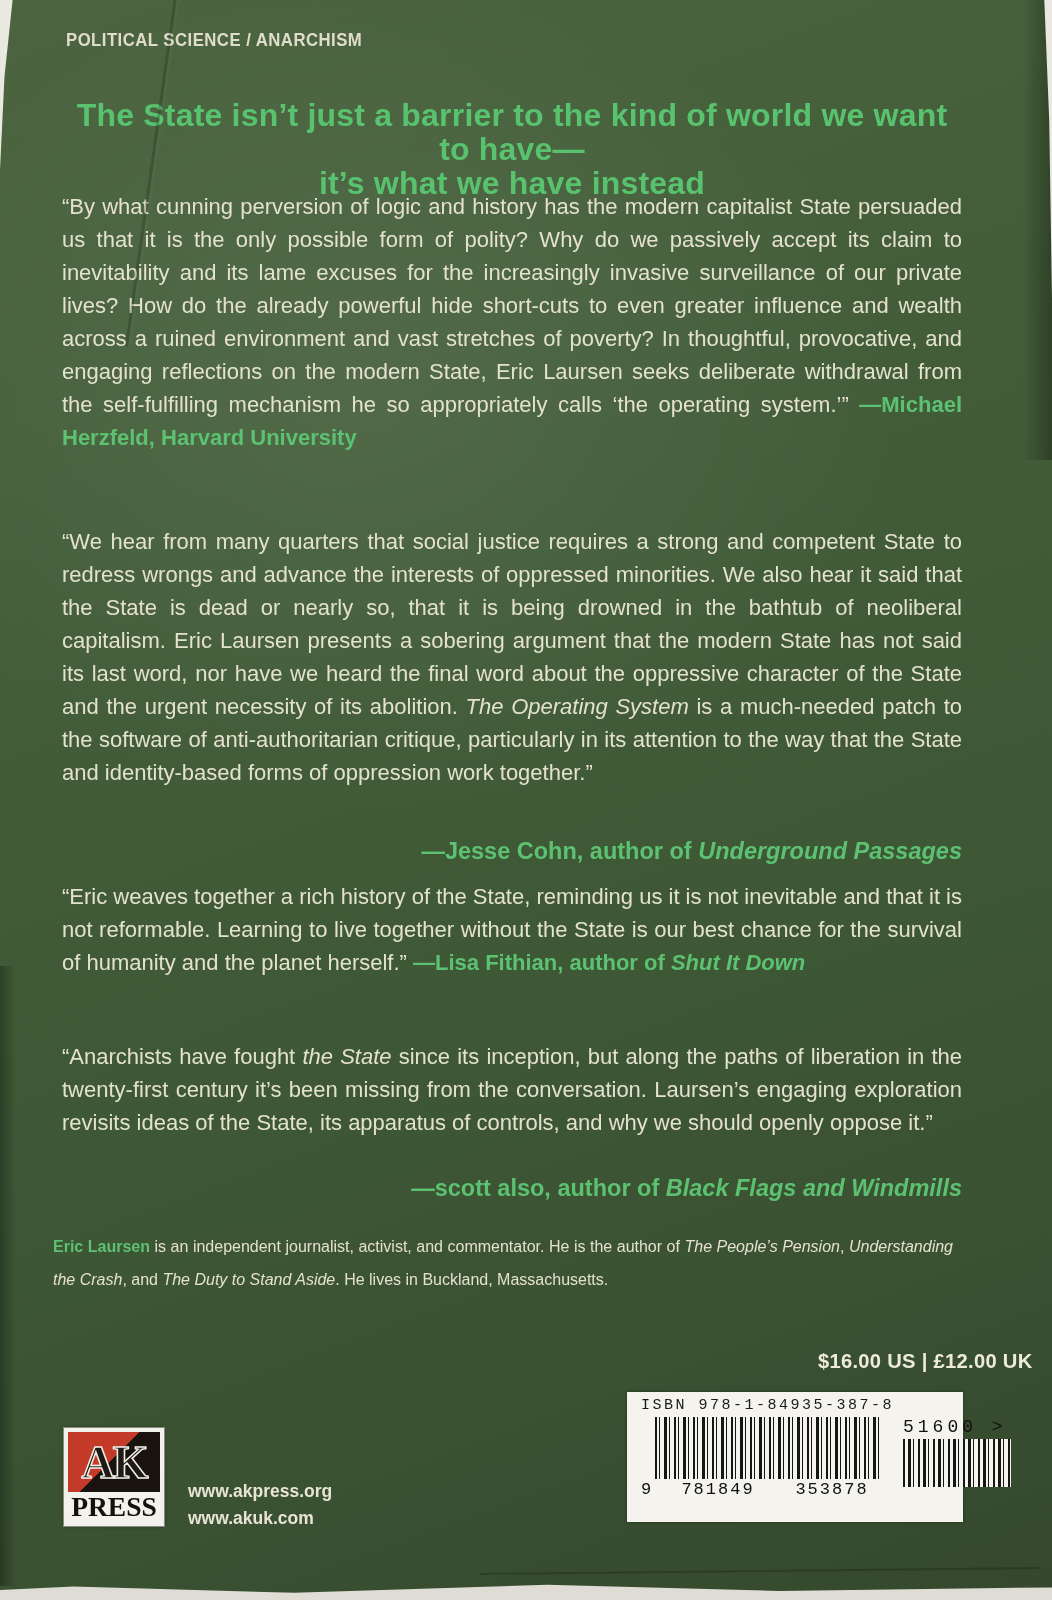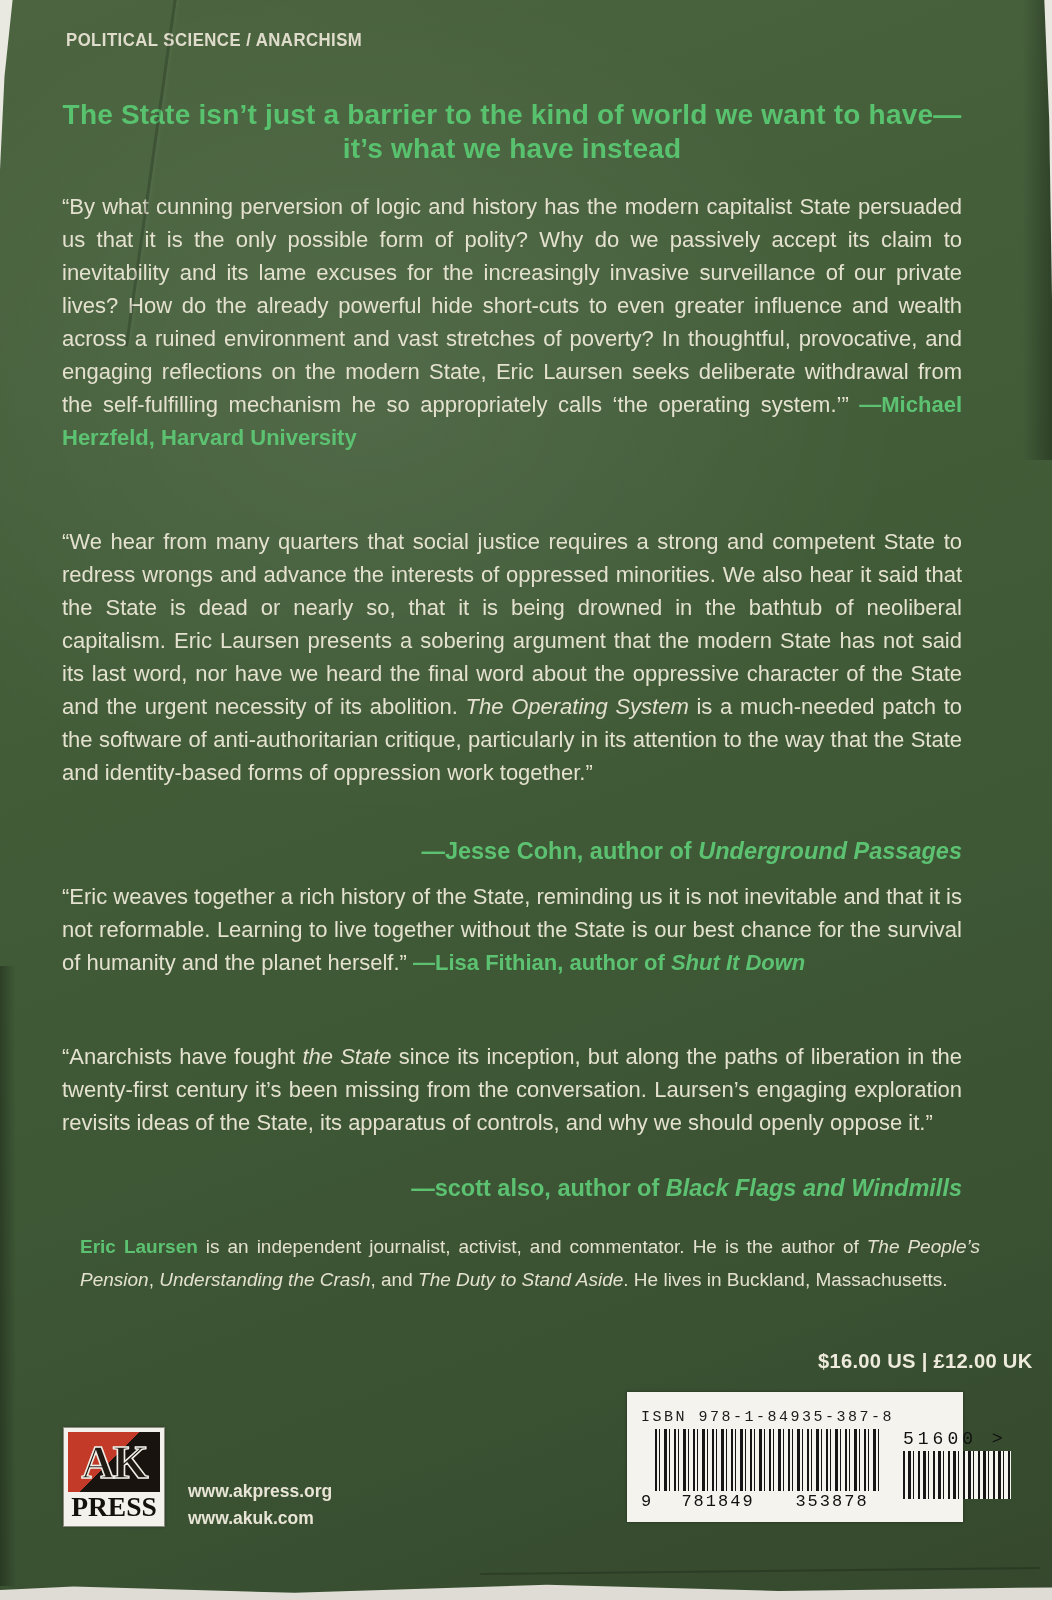--- a/index.html
+++ b/index.html
@@ -23,37 +23,37 @@
   .edge-tl { position:absolute; top:0; left:0; width:18px; height:170px; background:#e9e8e1;
              clip-path:polygon(0 0, 70% 0, 25% 45%, 0 100%); }
   .edge-tr { position:absolute; top:0; right:0; width:14px; height:300px; background:#e9e8e1;
              clip-path:polygon(45% 0, 100% 0, 100% 100%, 80% 40%); }
   .edge-bottom { position:absolute; bottom:0; left:0; width:100%; height:18px; background:#dedcd4;
                  clip-path:polygon(0 45%, 7% 25%, 28% 60%, 52% 15%, 74% 50%, 100% 30%, 100% 100%, 0 100%); }
   
   .category { position:absolute; top:30px; left:66px; color:#e0dccb; font-size:18px; font-weight:bold;
               letter-spacing:0.5px; transform:scaleX(0.93); transform-origin:left; }
   .tagline { position:absolute; top:98px; left:62px; width:900px; text-align:center;
-             color:#58c26e; font-size:28px; font-weight:bold; line-height:34px; letter-spacing:0.2px; }
+             color:#58c26e; font-size:32px; font-weight:bold; line-height:34px; letter-spacing:0.2px; }
   .quote { position:absolute; left:62px; width:900px; color:#e4e1cf; font-size:22px;
            line-height:33px; text-align:justify; }
   .q1 { top:190px; } .q2 { top:525px; } .q3 { top:880px; } .q4 { top:1040px; }
   .attr { color:#5cc272; font-weight:bold; }
   .attr-line { position:absolute; left:62px; width:900px; text-align:right; color:#5cc272;
                font-weight:bold; font-size:23.5px; line-height:33px; }
   .al2 { top:835px; } .al4 { top:1172px; }
   .it { font-style:italic; }
-  .bio { position:absolute; top:1230px; left:80px; width:900px; color:#e4e1cf;
-         font-size:19px; line-height:33px; text-align:justify; }
+  .bio { position:absolute; top:1230px; left:53px; width:900px; color:#e4e1cf;
+         font-size:16px; line-height:33px; text-align:justify; }
   .bio-name { color:#5cc272; font-weight:bold; }
   .price { position:absolute; top:1349px; right:20px; color:#eeebdd; font-size:21px; font-weight:bold;
            transform:scaleX(0.96); transform-origin:right; letter-spacing:0.3px; }
   
   .barcode-box { position:absolute; top:1392px; left:627px; width:336px; height:130px;
-                 background:#f4f3ee; box-shadow:0 0 3px rgba(0,0,0,0.4); padding:17px 12px 6px 14px; }
+                 background:#f4f3ee; box-shadow:0 0 3px rgba(0,0,0,0.4); padding:5px 12px 6px 14px; }
   .bc-isbn { font-family:"Liberation Mono", monospace; font-size:15px; letter-spacing:2.5px;
              color:#1c1c1c; white-space:nowrap; }
   .bc-row { display:flex; margin-top:3px; }
   .bc-main { width:248px; }
   .bc-bars { margin-left:14px; height:62px; width:226px;
              background:repeating-linear-gradient(to right,
                #161616 0 2px, #f4f3ee 2px 4px, #161616 4px 5px, #f4f3ee 5px 9px,
                #161616 9px 12px, #f4f3ee 12px 14px, #161616 14px 15px, #f4f3ee 15px 19px); }
   .bc-digits { display:flex; font-family:"Liberation Mono", monospace; font-size:17px;
                color:#111; margin-top:1px; letter-spacing:2px; }

